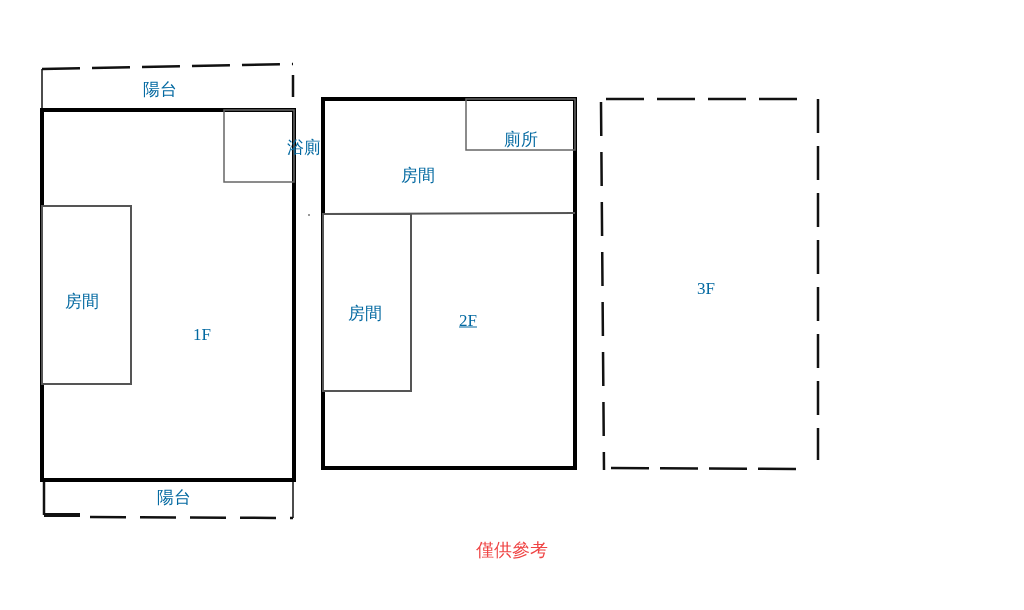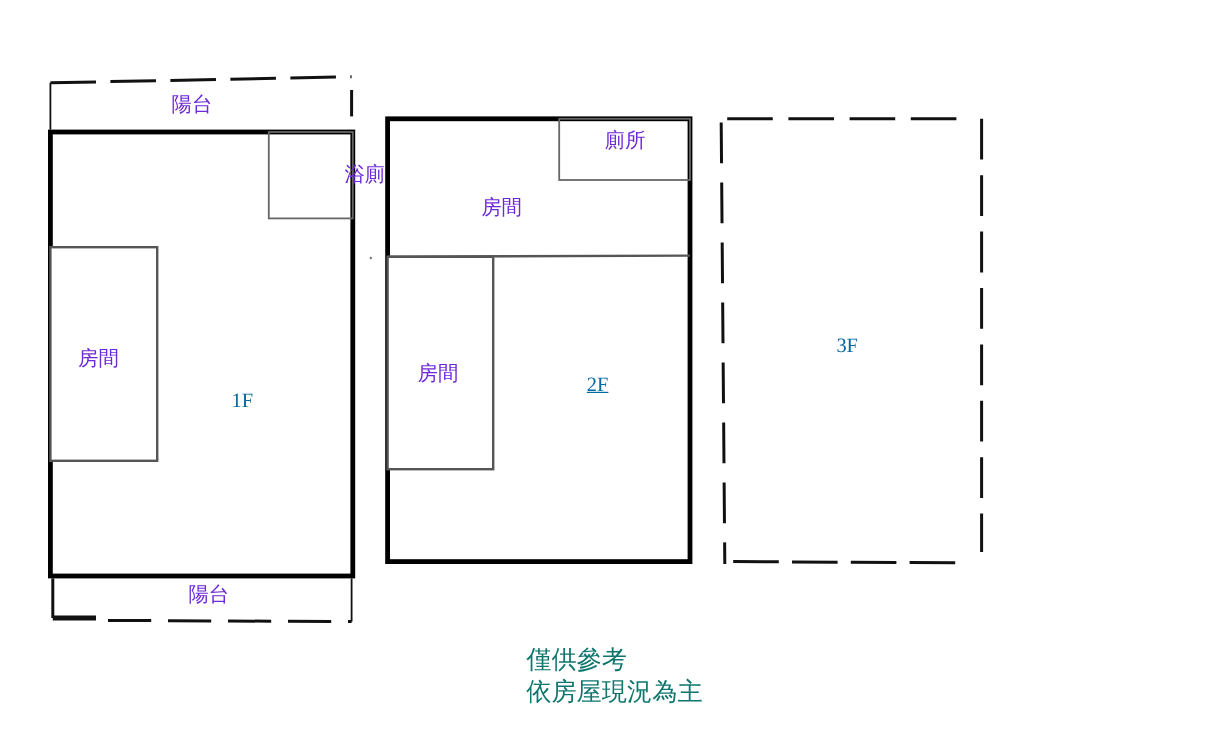--- a/index.html
+++ b/index.html
@@ -16,43 +16,44 @@
     }
     #plan {
       position: absolute;
       left: 0;
       top: 0;
       width: 1024px;
       height: 610px;
     }
     .lbl {
       position: absolute;
-      color: #6d28d9;
+      color: #0369a1;
       font-size: 17px;
       line-height: 1;
       white-space: nowrap;
       transform: translate(-50%, -50%);
-      font-family: Liberation Mono, monospace;
+      font-family: Liberation Sans, sans-serif;
       text-align: center;
     }
     .floor-lbl {
       position: absolute;
       color: #0369a1;
       font-size: 17px;
       line-height: 1;
       white-space: nowrap;
       transform: translate(-50%, -50%);
       font-family: "Liberation Serif", "DejaVu Serif", serif;
     }
     .note {
       position: absolute;
       left: 512px;
       transform: translateX(-50%);
-      color: #0f766e;
-      font-size: 21px;
+      text-align: center;
+      color: #ef4444;
+      font-size: 18px;
       line-height: 26px;
       white-space: nowrap;
     }
   </style>
 </head>
 <body>
 
 <svg id="plan" viewBox="0 0 1024 610" xmlns="http://www.w3.org/2000/svg">
 
   <g>
@@ -96,23 +97,22 @@
     <line x1="818" y1="99" x2="818" y2="460" stroke-dasharray="34 13"></line>
   </g>
 </svg>
 
 <span class="lbl" style="left:160px; top:89px;">陽台</span>
 <span class="lbl" style="left:272px; top:147px;margin-left:32px;">浴廁</span>
 <span class="lbl" style="left:82px; top:301px;">房間</span>
 <span class="floor-lbl" style="left:202px; top:306px;margin-top:28px;">1F</span>
 <span class="lbl" style="left:174px; top:497px;">陽台</span>
 
-<span class="lbl" style="left:521px; top:119px;">廁所</span>
+<span class="lbl" style="left:521px; top:139px;">廁所</span>
 <span class="lbl" style="left:418px; top:175px;">房間</span>
 <span class="lbl" style="left:365px; top:313px;">房間</span>
-<span class="floor-lbl" style="left:498px; top:320px;text-decoration:underline;">2F</span>
+<span class="floor-lbl" style="left:468px; top:320px;text-decoration:underline;">2F</span>
 
 <span class="floor-lbl" style="left:706px; top:288px;">3F</span>
 
 <div class="note" style="top:537px;">
   <div>僅供參考</div>
-  <div>依房屋現況為主</div>
 </div>
 
 </body></html>

